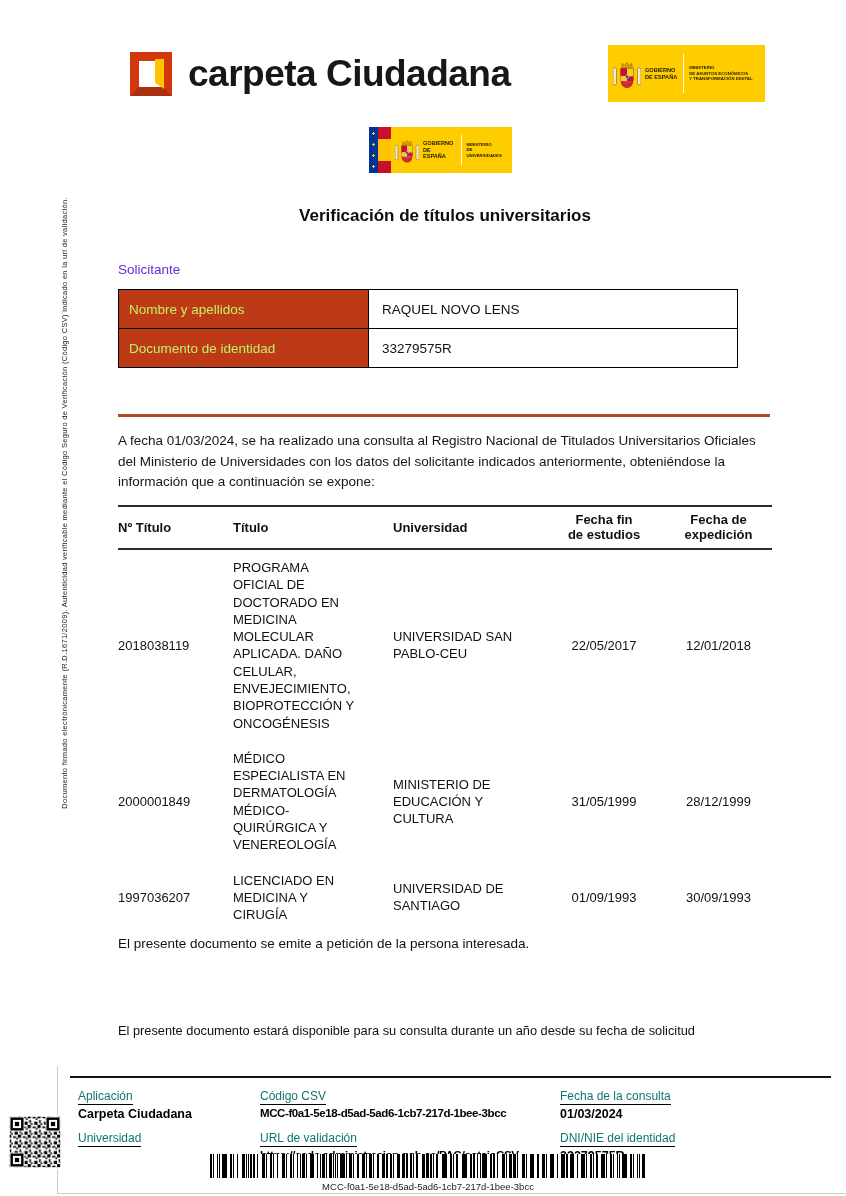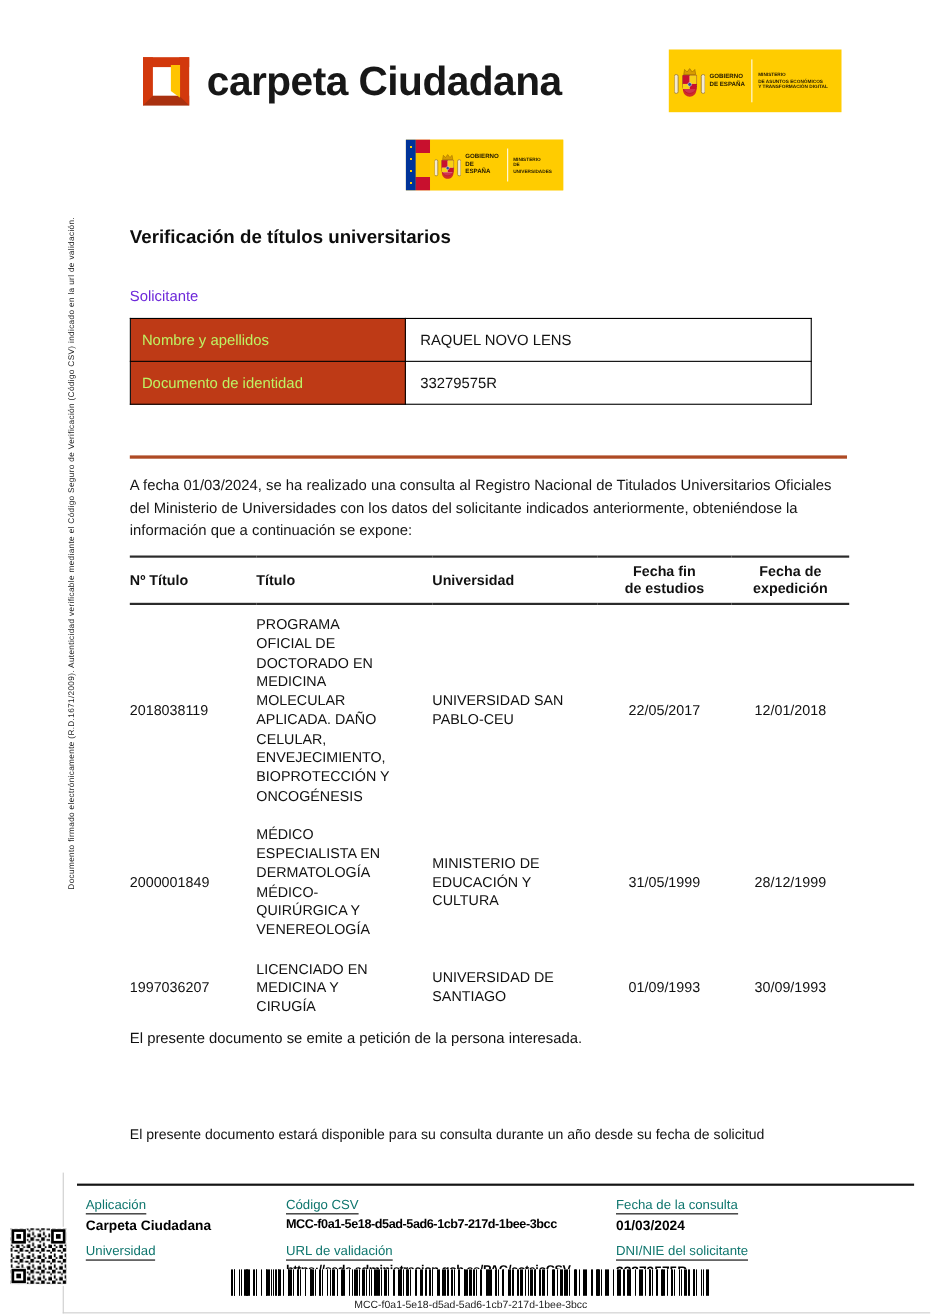--- a/index.html
+++ b/index.html
@@ -47,21 +47,21 @@
       radial-gradient(circle 1.2px at 50% 86%, #fc0 98%, transparent);
     background-color:#039;
   }
   .flag-es{
     width:13px; align-self:stretch;
     background:linear-gradient(180deg,#c8102e 0 27%,#ffc400 27% 73%,#c8102e 73% 100%);
   }
   .center-yellow{ display:flex; align-items:center; flex:1; align-self:stretch; background:#fc0; padding:3px 4px; }
 
   
-  .doc-title{ position:absolute; left:118px; width:654px; top:206px; 
+  .doc-title{ position:absolute; left:118px; width:654px; top:206px; text-align:center;
     font-size:17px; font-weight:bold; color:#0d0d0d; }
   .section-label{ position:absolute; left:118px; top:262px; font-size:13.5px; color:#6d28d9; }
 
   table.applicant{ position:absolute; left:118px; top:289px; width:620px; border-collapse:collapse; }
   table.applicant td{ border:1px solid #000; height:39px; font-size:13.5px; vertical-align:middle; }
   table.applicant td.lab{ width:250px; background:#be3a16; color:#bef264; padding-left:10px; }
   table.applicant td.val{ color:#111; padding-left:13px; }
 
   .red-divider{ position:absolute; left:118px; top:414px; width:652px; height:3px; background:#ae4a24; }
 
@@ -248,21 +248,21 @@
   <div class="f-col c2">
     <div class="f-line"><span class="f-label">Código CSV</span></div>
     <div class="f-line f-value narrow">MCC-f0a1-5e18-d5ad-5ad6-1cb7-217d-1bee-3bcc</div>
     <div class="f-line"><span class="f-label">URL de validación</span></div>
     <div class="f-line f-value narrow">https://sede.administracion.gob.es/PAG/cotejoCSV</div>
   </div>
 
   <div class="f-col c3">
     <div class="f-line"><span class="f-label">Fecha de la consulta</span></div>
     <div class="f-line f-value">01/03/2024</div>
-    <div class="f-line"><span class="f-label">DNI/NIE del solicitante</span></div>
+    <div class="f-line"><span class="f-label">DNI/NIE del identidad</span></div>
     <div class="f-line f-value">33279575R</div>
   </div>
 
   <svg class="qr" viewBox="0 0 33 33">
     <defs>
       <pattern id="qrp" width="6" height="6" patternUnits="userSpaceOnUse">
         <rect width="2" height="2" fill="#000"></rect>
         <rect x="3" y="1" width="2" height="1" fill="#000"></rect>
         <rect x="1" y="3" width="1" height="2" fill="#000"></rect>
         <rect x="4" y="4" width="2" height="2" fill="#000"></rect>

